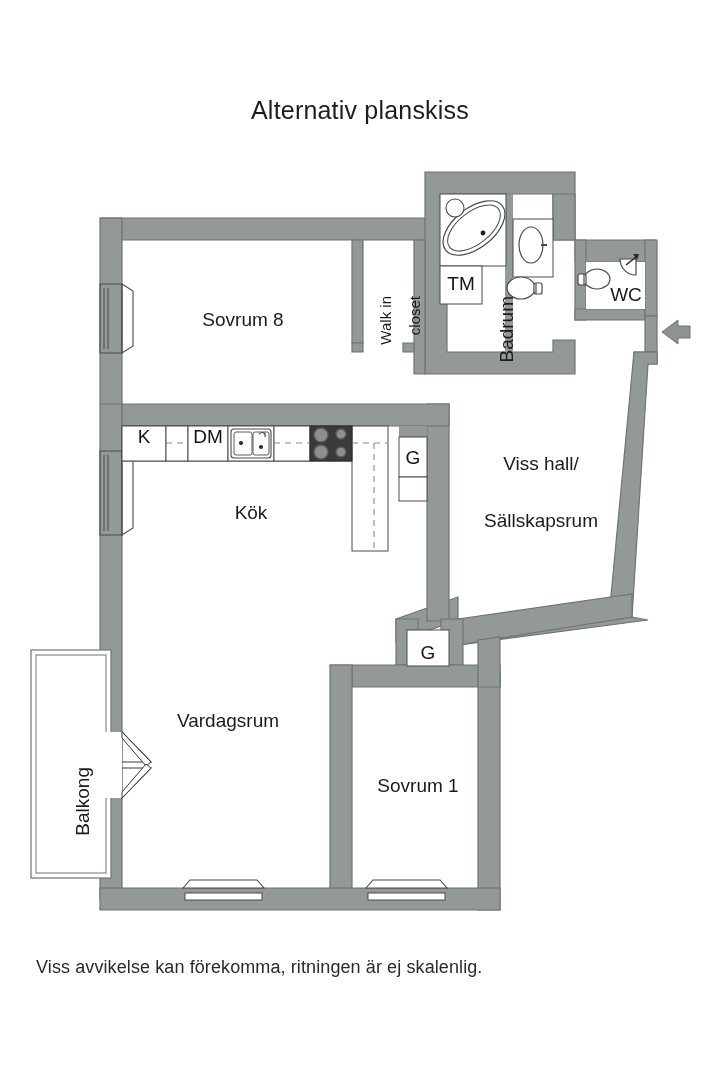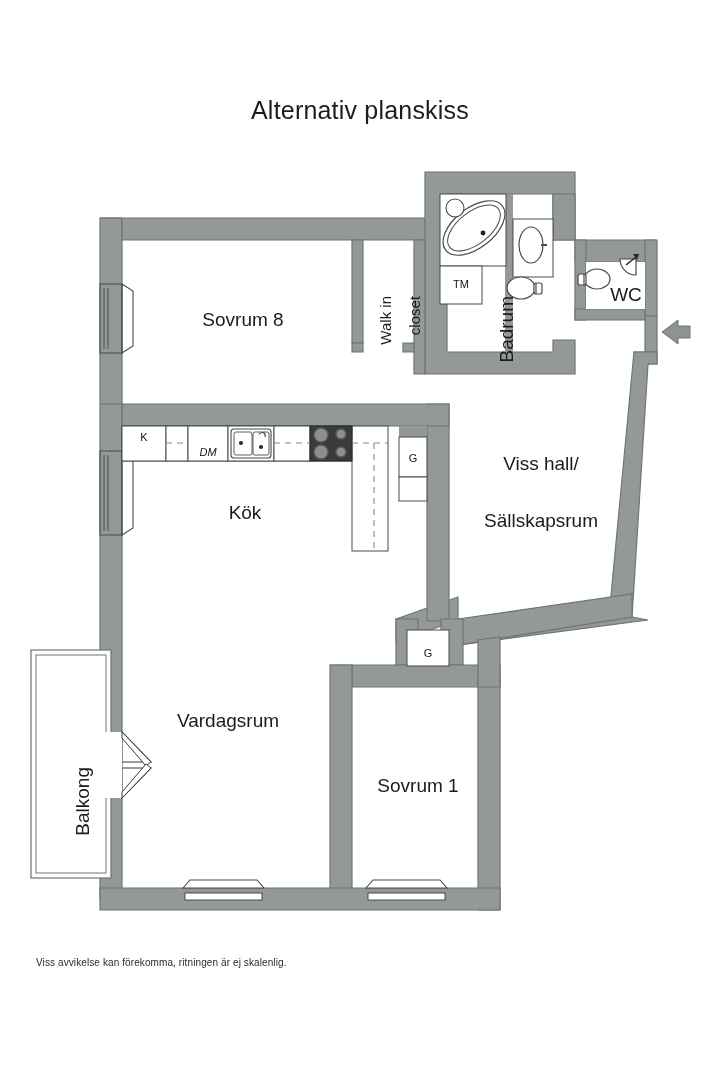--- a/index.html
+++ b/index.html
@@ -35,41 +35,41 @@
   }
   #plan-svg {
     display: block;
     width: 720px;
     height: 1080px;
   }
   #footer-note {
     position: absolute;
     left: 36px;
     top: 957px;
-    font-size: 10px;
+    font-size: 18px;
     color: #2a2a2a;
     letter-spacing: 0.1px;
   }
   .room-label {
     position: absolute;
     font-size: 19px;
     color: #1b1b1b;
     white-space: pre;
     text-align: center;
     line-height: 1.25;
   }
   .room-label.small { font-size: 15px; }
   .room-label.vert {
     writing-mode: vertical-rl;
     transform: rotate(180deg);
     transform-origin: center;
   }
   .appliance-label {
     position: absolute;
-    font-size: 11px;
+    font-size: 19px;
     color: #141414;
     text-align: center;
     white-space: pre;
   }
   .centered { transform: translate(-50%, -50%); }
 </style>
 </head>
 <body>
 
 <div id="page-title">Alternativ planskiss</div>
@@ -240,30 +240,30 @@
 
 <div class="room-label centered" style="left:243px; top:320px;">Sovrum 8</div>
 
 <div class="room-label small vert centered" style="left:377px; top:296px;">Walk in</div>
 <div class="room-label small vert centered" style="left:406px; top:296px;">closet</div>
 
 <div class="room-label vert centered" style="left:495px; top:296px;">Badrum</div>
 
 <div class="room-label centered" style="left:626px; top:295px;">WC</div>
 
-<div class="room-label centered" style="left:245px; top:513px;">Kök</div>
+<div class="room-label centered" style="left:251px; top:513px;">Kök</div>
 
 <div class="room-label centered" style="left:541px; top:464px;">Viss hall/</div>
 <div class="room-label centered" style="left:541px; top:491px;margin-top:30px;">Sällskapsrum</div>
 
 <div class="room-label centered" style="left:228px; top:721px;">Vardagsrum</div>
 
 <div class="room-label centered" style="left:418px; top:786px;">Sovrum 1</div>
 
 <div class="room-label vert centered" style="left:71px; top:767px;">Balkong</div>
 
 <div class="appliance-label centered" style="left:144px; top:437px;">K</div>
-<div class="appliance-label centered" style="left:208px; top:452px;font-style:italic;">DM</div>
+<div class="appliance-label centered" style="left:208px; top:437px;">DM</div>
 <div class="appliance-label centered" style="left:461px; top:284px;">TM</div>
 <div class="appliance-label centered" style="left:413px; top:458px;">G</div>
 <div class="appliance-label centered" style="left:428px; top:653px;">G</div>
 
 <div id="footer-note">Viss avvikelse kan förekomma, ritningen är ej skalenlig.</div>
 
 </body></html>

